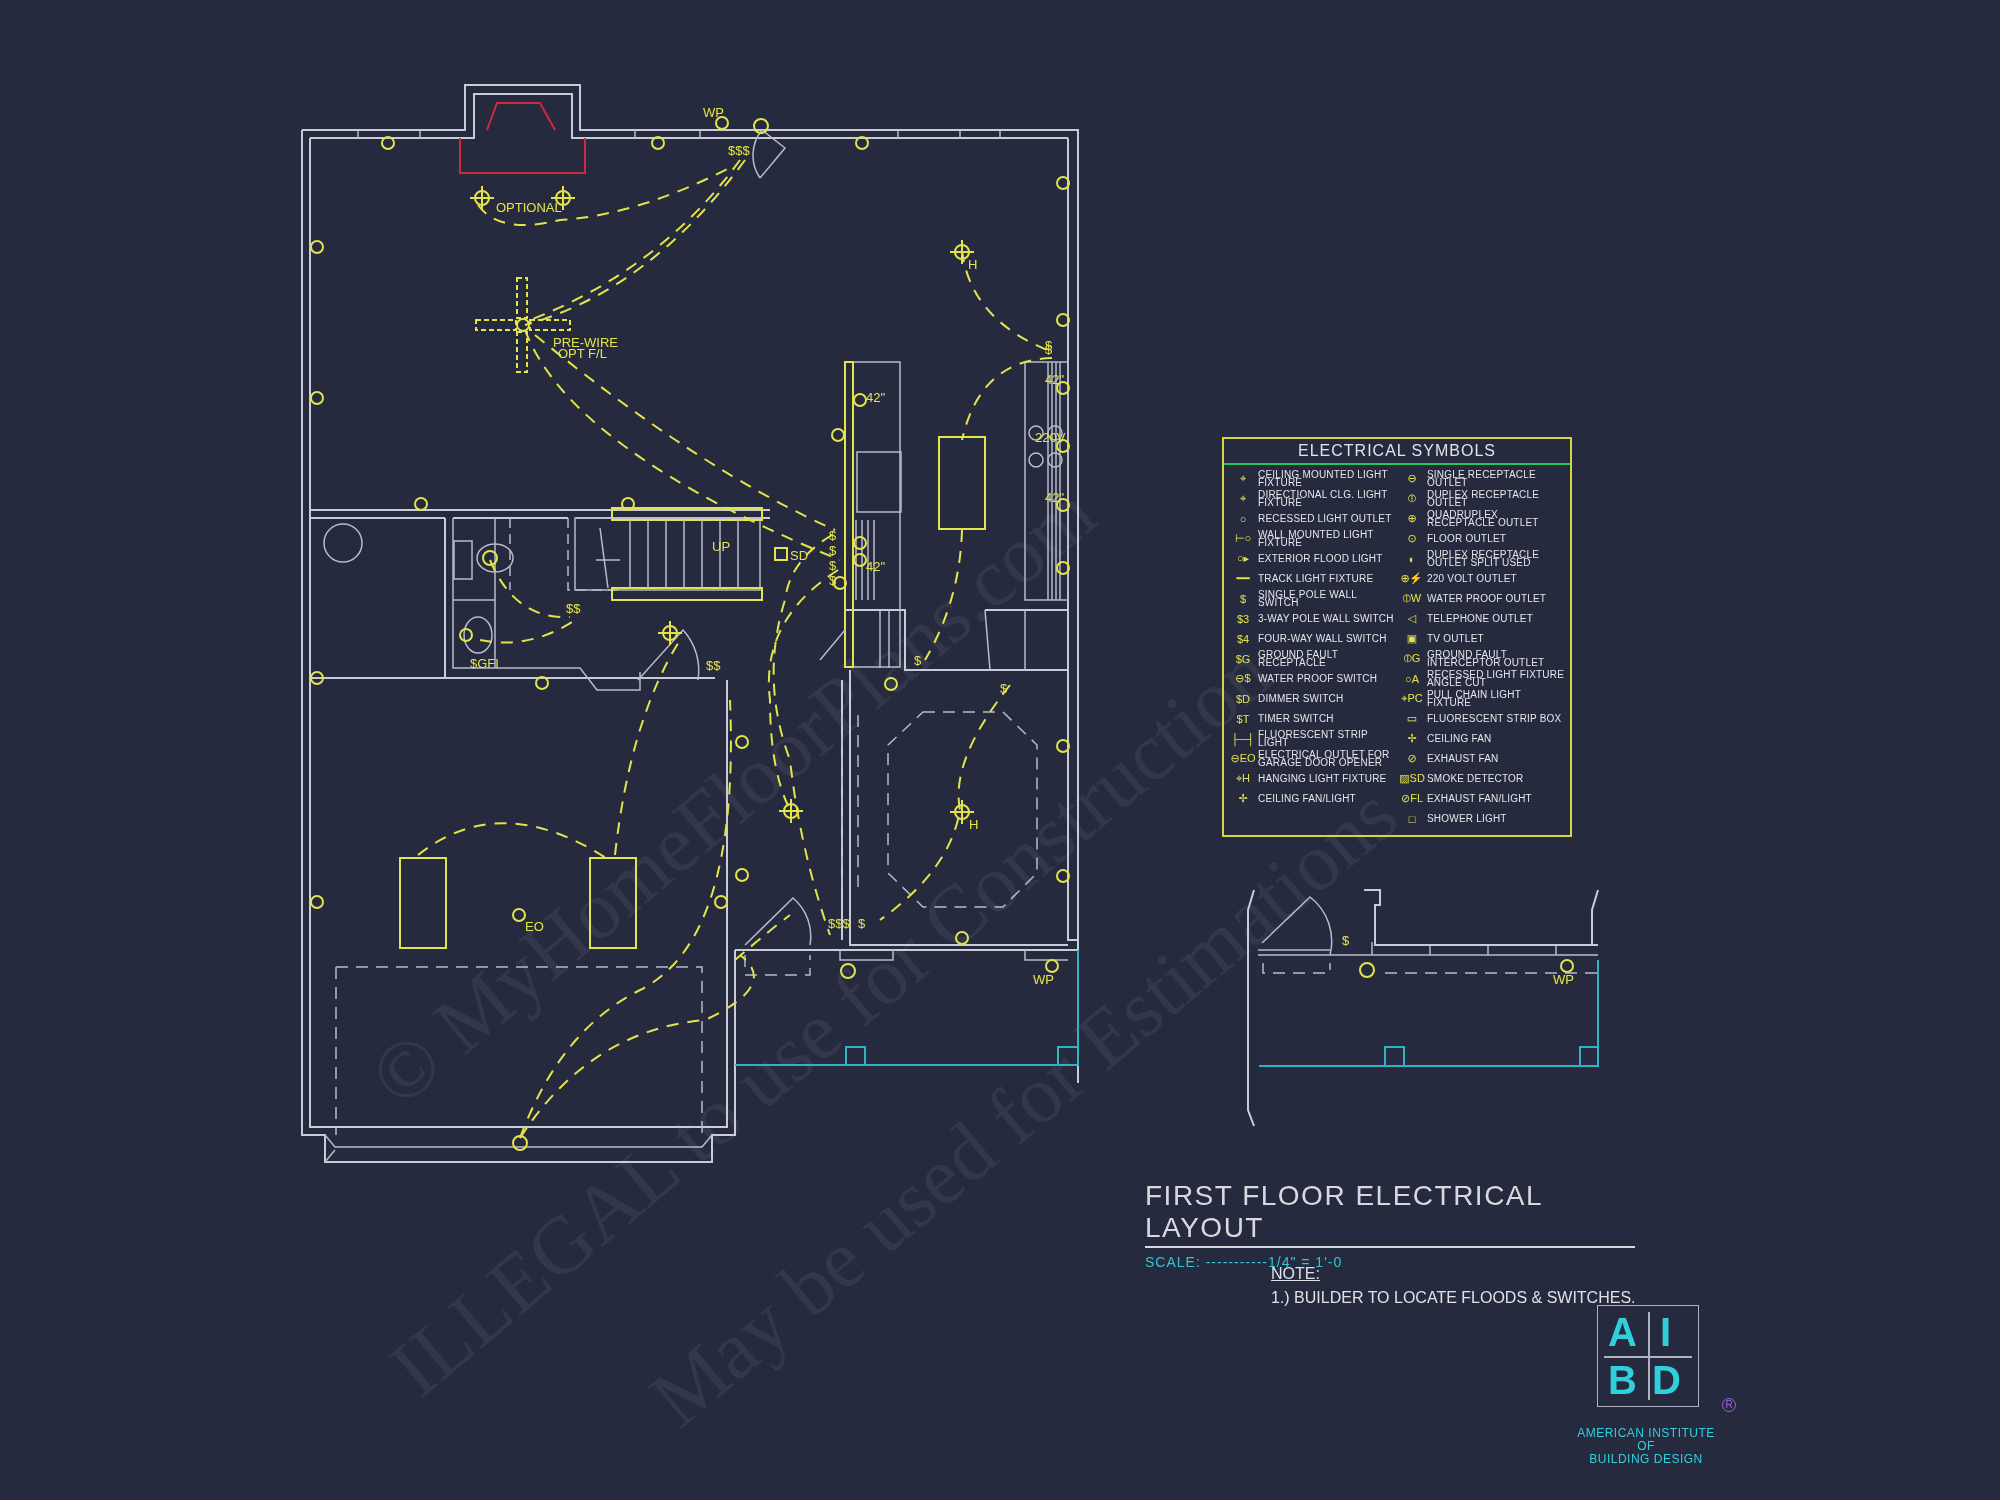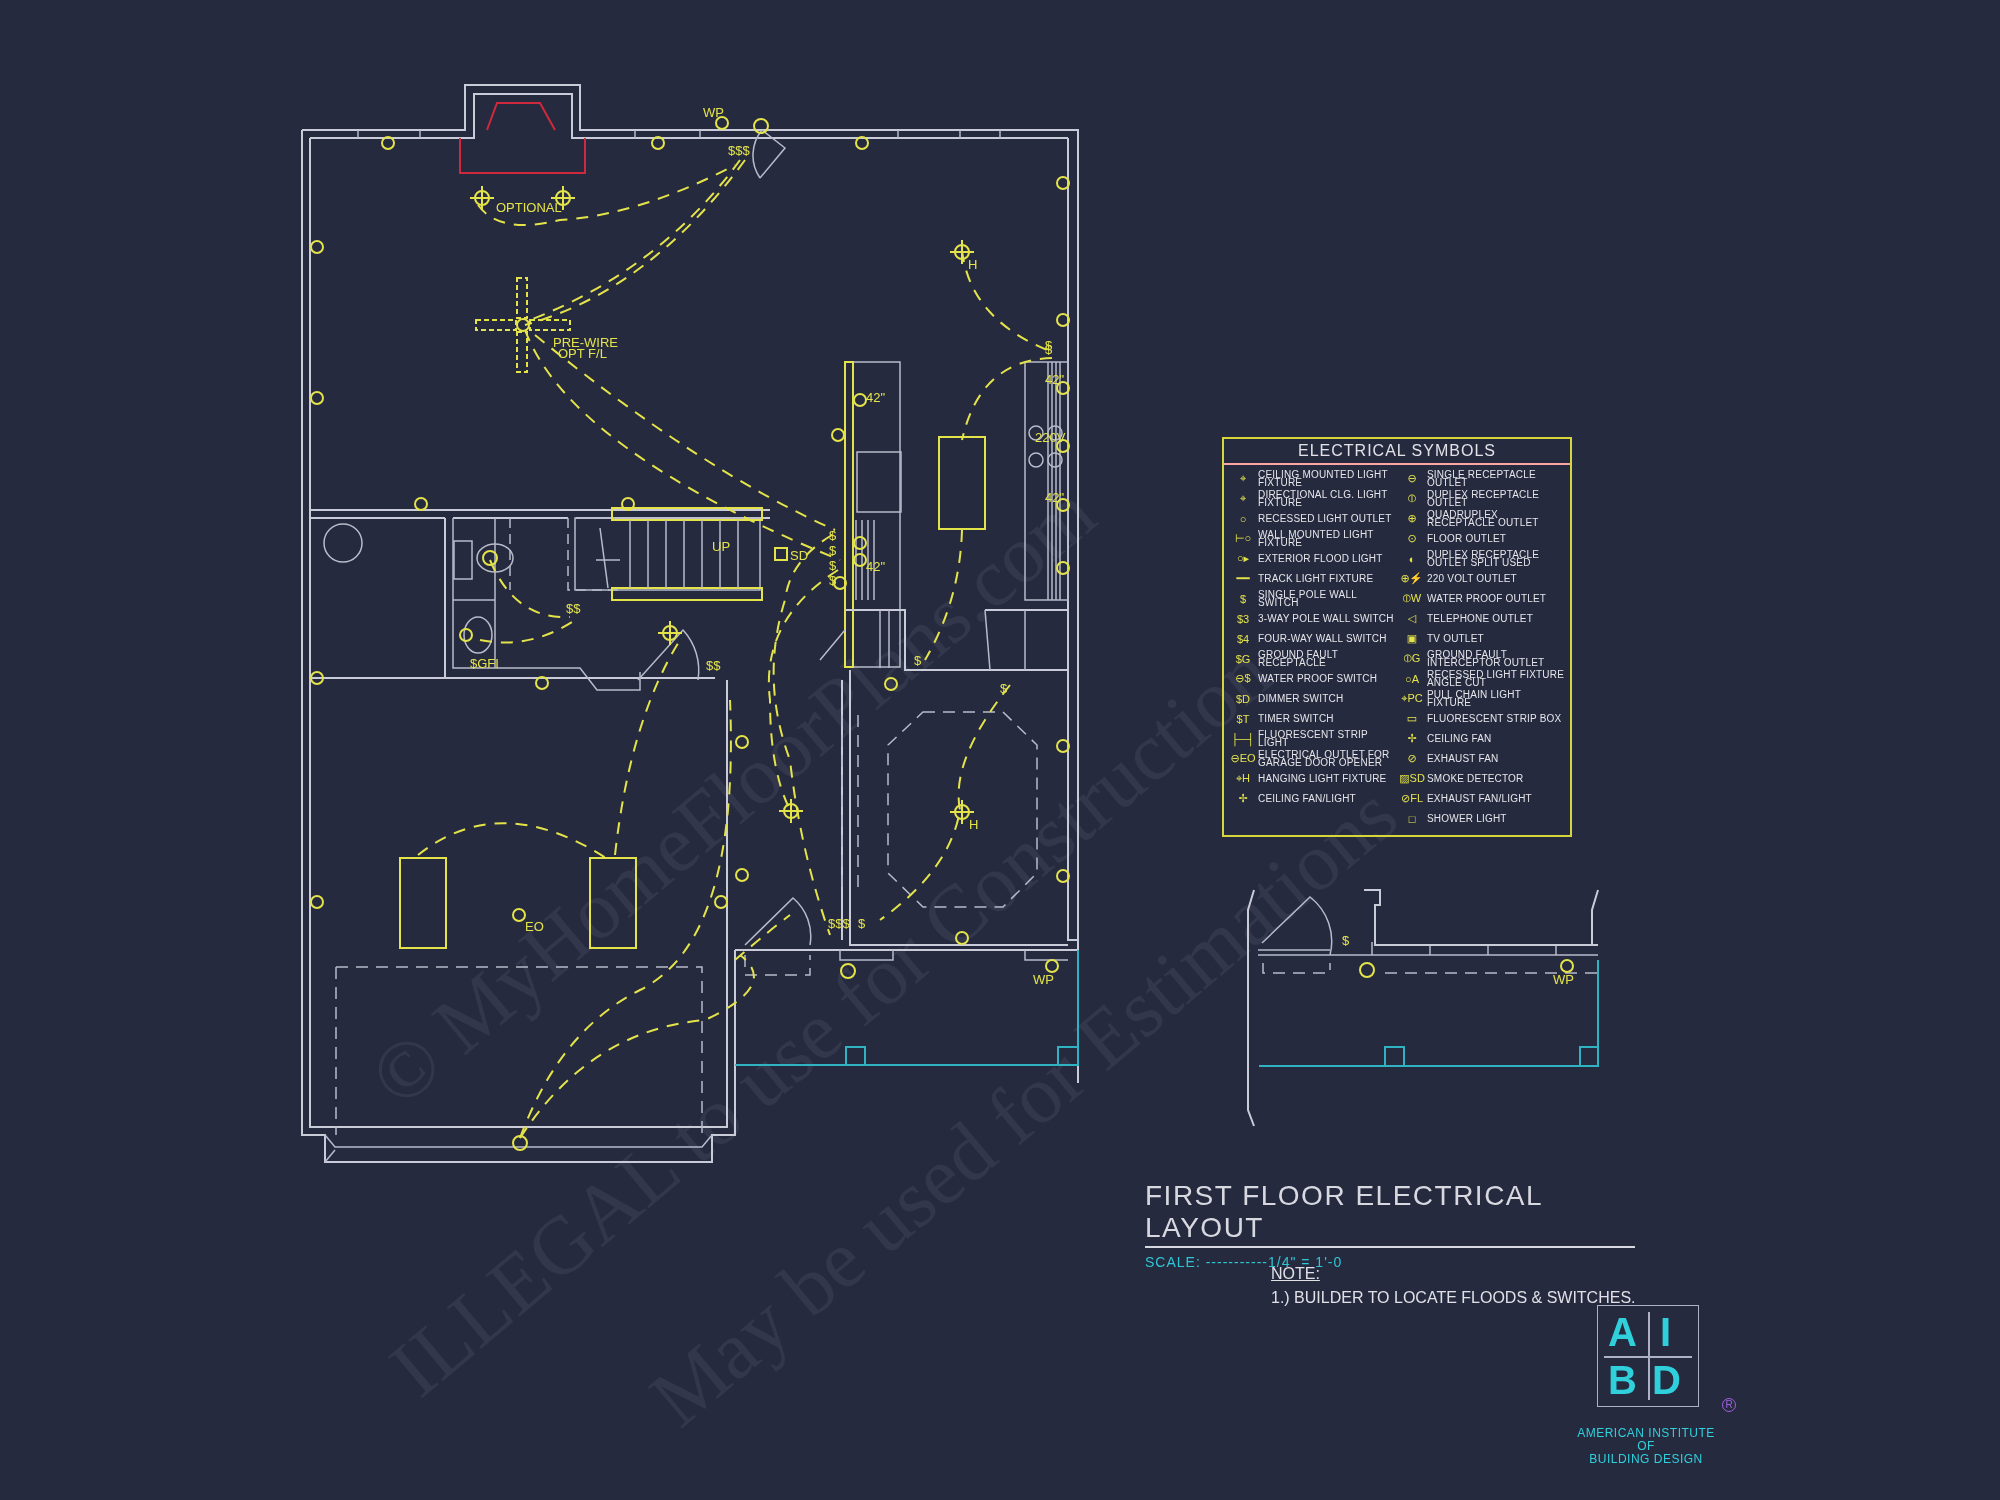--- a/index.html
+++ b/index.html
@@ -18,21 +18,21 @@
   .yl { fill:none; stroke:#e4e44a; stroke-width:2; }
   .wire { fill:none; stroke:#e4e44a; stroke-width:2; stroke-dasharray:12 9; }
   .ytext { fill:#e4e44a; font-family:"Liberation Sans", sans-serif; font-size:13px; }
   .wm { fill:#ffffff; opacity:0.06; font-family:"Liberation Serif", serif; font-size:82px; }
 
   .legend {
     position:absolute; left:1222px; top:437px; width:350px; height:400px;
     border:2px solid #d6d63c; box-sizing:border-box;
   }
   .legend-title {
-    height:24px; border-bottom:2px solid #fca5a5;
+    height:24px; border-bottom:2px solid #22c55e;
     color:#e2e2e8; font-size:16px; letter-spacing:1px; text-align:center; line-height:24px;
   }
   .legend-cols { display:flex; padding:4px 4px 0 4px; }
   .legend-col { flex:1; }
   .legend-item { display:flex; align-items:center; min-height:19px; margin-bottom:1px; }
   .legend-icon { width:30px; text-align:center; color:#e4e44a; font-size:11px; flex:none; }
   .legend-label { color:#e6e6ea; font-size:10px; letter-spacing:0.2px; line-height:8px; }
 
   .title-block { position:absolute; left:1145px; top:1180px; width:490px; text-align:left; }
   .plan-title {

